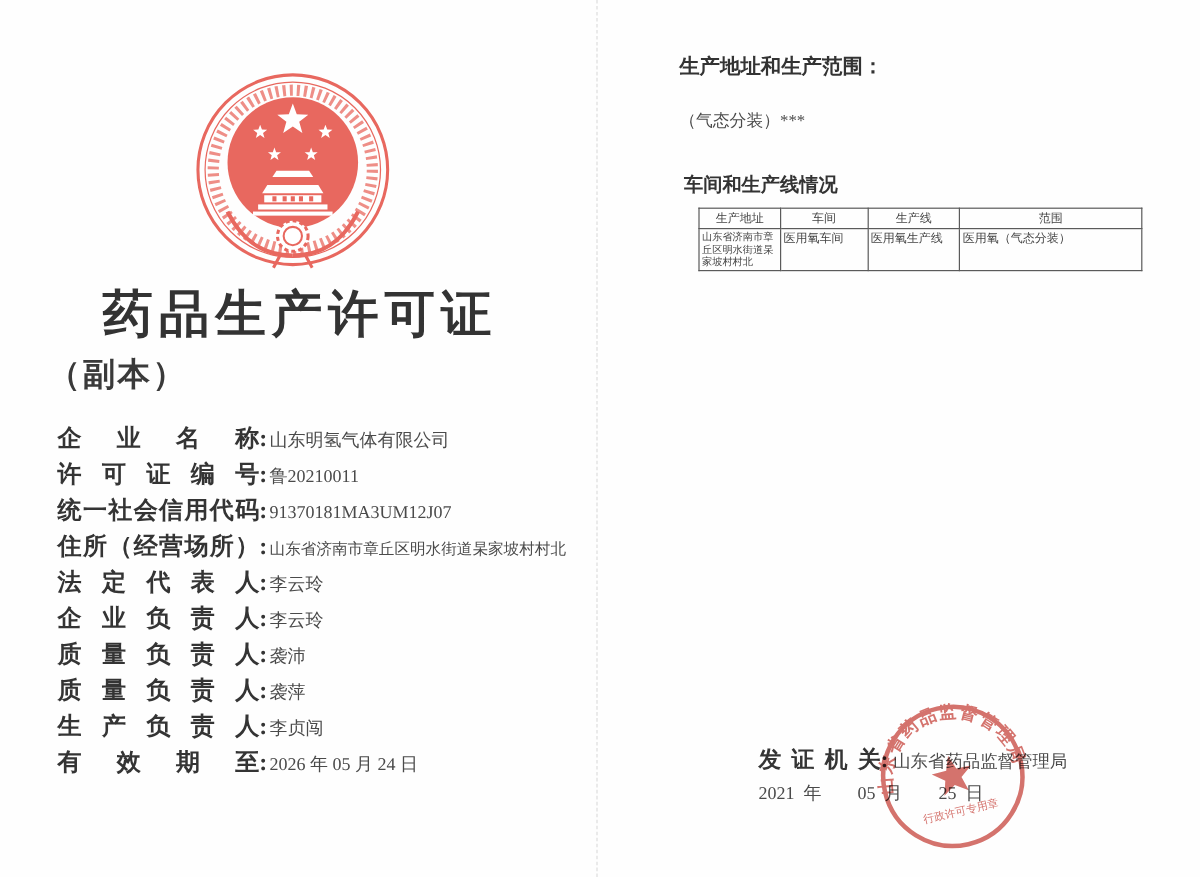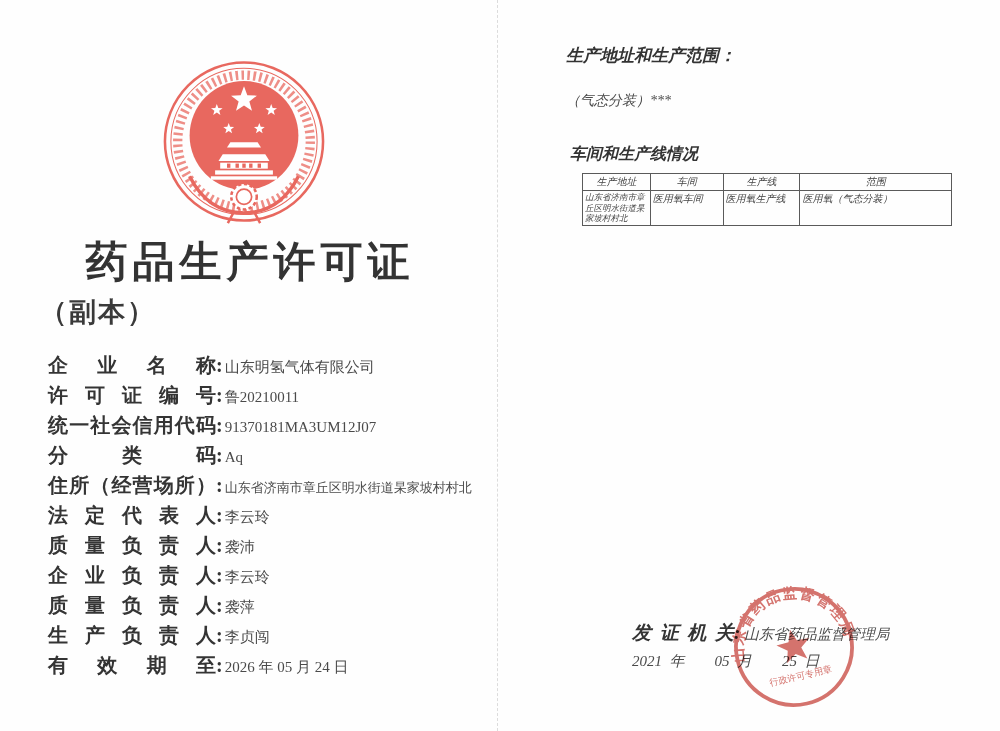--- a/index.html
+++ b/index.html
@@ -16,21 +16,21 @@
                   font-size:27px; font-weight:700; letter-spacing:2px; color:#3a3a3a; }
   .fields { position:absolute; left:8px; top:352px; width:420px; }
   .field-row { height:30px; white-space:nowrap; }
   .field-label { display:inline-block; width:168px; font-size:20px; font-weight:700;
                  color:#343434; text-align:justify; text-align-last:justify; }
   .field-colon { font-size:20px; font-weight:700; color:#343434; }
   .field-value { font-size:15px; color:#4a4a4a; padding-left:2px; }
   .field-row.long .field-value { font-size:13px; }
 
   
-  .right-page { position:absolute; left:560px; top:0; width:435px; height:608px;font-style:italic; }
+  .right-page { position:absolute; left:560px; top:0; width:435px; height:608px; }
   .prod-heading { position:absolute; left:6px; top:44px; font-size:17px; font-weight:700; color:#333; }
   .prod-line1 { position:absolute; left:6px; top:71px; font-size:14px; color:#4a4a4a; }
   .prod-line2 { position:absolute; left:6px; top:92px; font-size:14px; color:#4a4a4a; }
   .ws-heading { position:absolute; left:10px; top:144px; font-size:16px; font-weight:700; color:#333; }
   .ws-table { position:absolute; left:22px; top:173px; width:370px; border-collapse:collapse;
               font-size:10px; color:#444; }
   .ws-table th, .ws-table td { border:1px solid #5a5a5a; padding:1px 2px; font-weight:400; }
   .ws-table th { text-align:center; height:13px; font-size:10px; }
   .ws-table td { vertical-align:top; height:32px; }
   .ws-table td.addr { font-size:8.5px; line-height:1.25; width:68px; }
@@ -98,34 +98,31 @@
     <div class="fields">
       <div class="field-row">
         <span class="field-label">企业名称</span><span class="field-colon">:</span><span class="field-value">山东明氢气体有限公司</span>
       </div>
       <div class="field-row">
         <span class="field-label">许可证编号</span><span class="field-colon">:</span><span class="field-value">鲁20210011</span>
       </div>
       <div class="field-row">
         <span class="field-label">统一社会信用代码</span><span class="field-colon">:</span><span class="field-value">91370181MA3UM12J07</span>
       </div>
-      <div class="field-row">
-        <span class="field-label">分类码</span><span class="field-colon">:</span><span class="field-value">Aq</span>
-      </div>
       <div class="field-row long">
         <span class="field-label">住所（经营场所）</span><span class="field-colon">:</span><span class="field-value">山东省济南市章丘区明水街道杲家坡村村北</span>
       </div>
       <div class="field-row">
         <span class="field-label">法定代表人</span><span class="field-colon">:</span><span class="field-value">李云玲</span>
       </div>
       <div class="field-row">
-        <span class="field-label">质量负责人</span><span class="field-colon">:</span><span class="field-value">袭沛</span>
+        <span class="field-label">企业负责人</span><span class="field-colon">:</span><span class="field-value">李云玲</span>
       </div>
       <div class="field-row">
-        <span class="field-label">企业负责人</span><span class="field-colon">:</span><span class="field-value">李云玲</span>
+        <span class="field-label">质量负责人</span><span class="field-colon">:</span><span class="field-value">袭沛</span>
       </div>
       <div class="field-row">
         <span class="field-label">质量负责人</span><span class="field-colon">:</span><span class="field-value">袭萍</span>
       </div>
       <div class="field-row">
         <span class="field-label">生产负责人</span><span class="field-colon">:</span><span class="field-value">李贞闯</span>
       </div>
       <div class="field-row">
         <span class="field-label">有效期至</span><span class="field-colon">:</span><span class="field-value">2026 年 05 月 24 日</span>
       </div>

